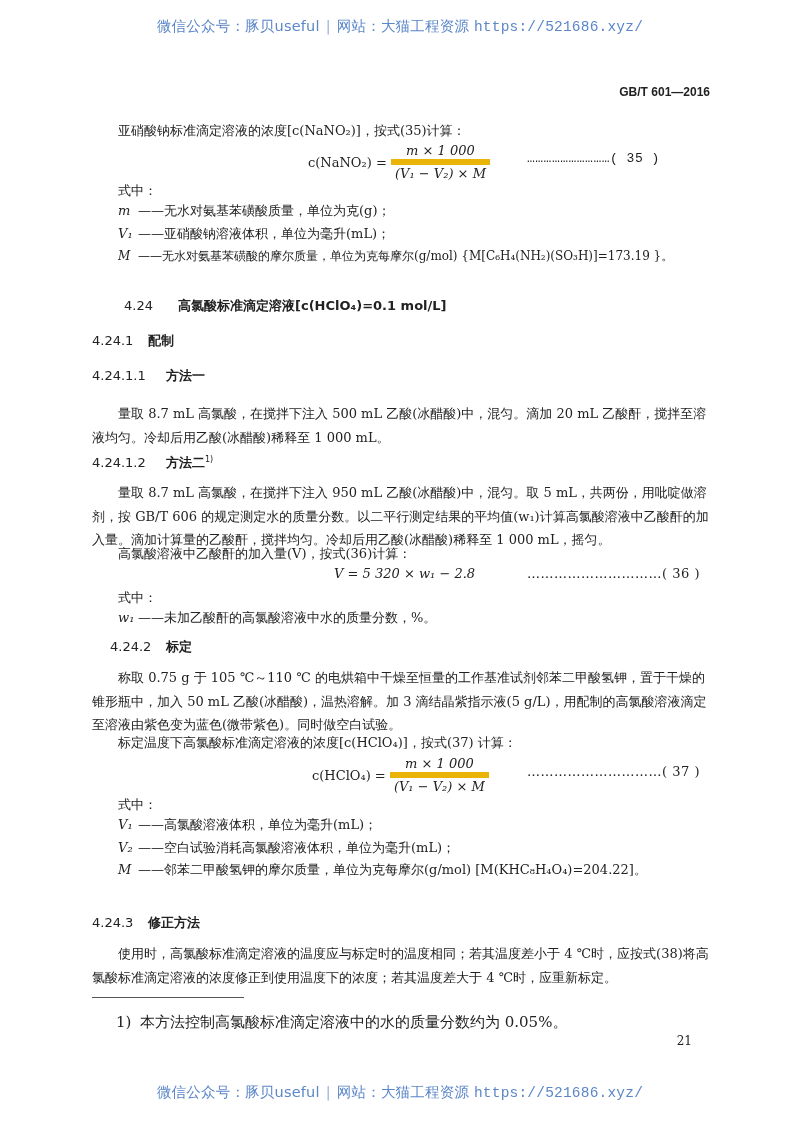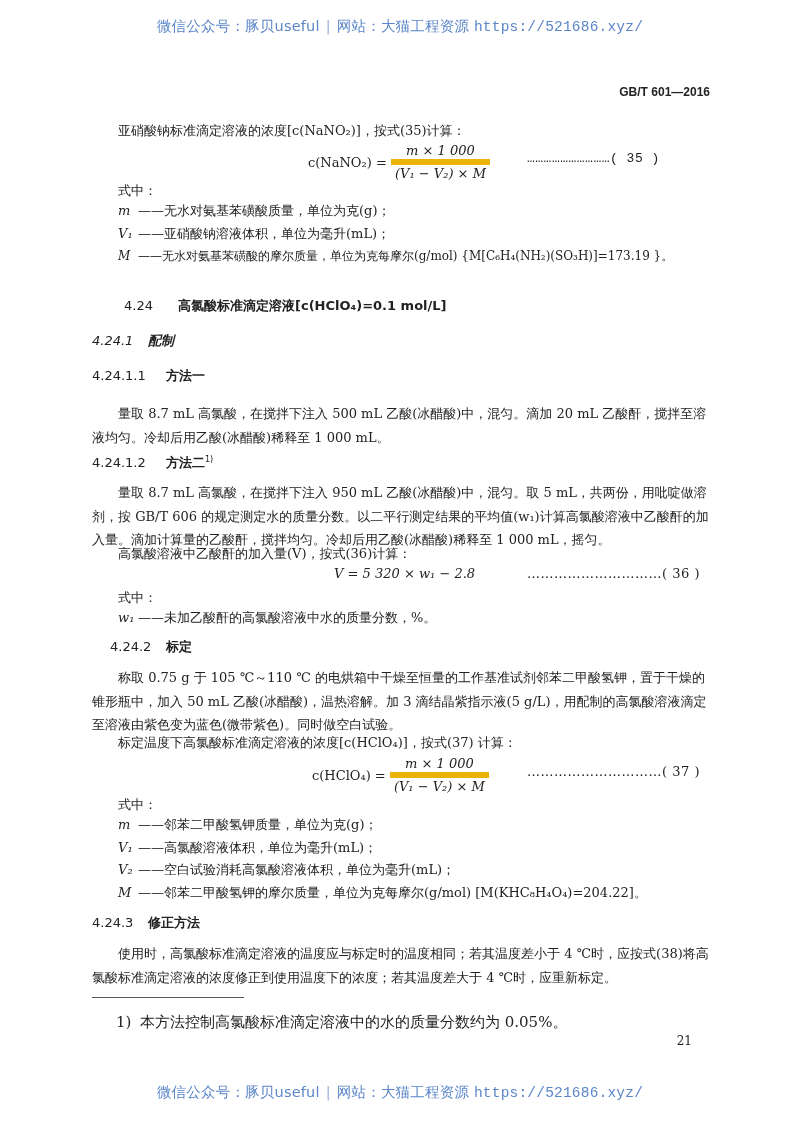--- a/index.html
+++ b/index.html
@@ -59,21 +59,21 @@
 <div class="abs defs p" style="left:118px; top:200px;">
   <span class="row"><span class="sym">m</span><span>——无水对氨基苯磺酸质量，单位为克(g)；</span></span>
   <span class="row"><span class="sym">V₁</span><span>——亚硝酸钠溶液体积，单位为毫升(mL)；</span></span>
   <span class="row" style="font-size:12px;"><span class="sym">M</span><span>——无水对氨基苯磺酸的摩尔质量，单位为克每摩尔(g/mol) {M[C₆H₄(NH₂)(SO₃H)]=173.19 }。</span></span>
 </div>
 
 <div class="abs h" style="left:92px; top:297px;margin-left:32px;">
   <span class="num">4.24</span><span>高氯酸标准滴定溶液[c(HClO₄)=0.1 mol/L]</span>
 </div>
 
-<div class="abs h" style="left:92px; top:332px;font-style:italic;">
+<div class="abs h" style="left:92px; top:332px;">
   <span class="num wide">4.24.1</span><span>配制</span>
 </div>
 
 <div class="abs h" style="left:92px; top:367px;">
   <span class="num xwide">4.24.1.1</span><span>方法一</span>
 </div>
 <div class="abs block" style="top:402px;">量取 8.7 mL 高氯酸，在搅拌下注入 500 mL 乙酸(冰醋酸)中，混匀。滴加 20 mL 乙酸酐，搅拌至溶液均匀。冷却后用乙酸(冰醋酸)稀释至 1 000 mL。</div>
 
 <div class="abs h" style="left:92px; top:454px;">
   <span class="num xwide">4.24.1.2</span><span>方法二</span><sup style="font-weight:normal;">1)</sup>
@@ -101,21 +101,20 @@
   <span class="frac">
     <span class="num-part it">m × 1 000</span>
     <span class="den-part it">(V₁ − V₂) × M</span>
   </span>
 </div>
 <div class="abs eqno" style="left:527px; top:764px;">
   <span>…………………………</span><span>( 37 )</span>
 </div>
 <div class="abs p" style="left:118px; top:795px;">式中：</div>
 <div class="abs defs p" style="left:118px; top:814px;">
-  <span class="row"><span class="sym">m</span><span>——邻苯二甲酸氢钾质量，单位为克(g)；</span></span>
   <span class="row"><span class="sym">V₁</span><span>——高氯酸溶液体积，单位为毫升(mL)；</span></span>
   <span class="row"><span class="sym">V₂</span><span>——空白试验消耗高氯酸溶液体积，单位为毫升(mL)；</span></span>
   <span class="row"><span class="sym">M</span><span>——邻苯二甲酸氢钾的摩尔质量，单位为克每摩尔(g/mol) [M(KHC₈H₄O₄)=204.22]。</span></span>
 </div>
 
 <div class="abs h" style="left:92px; top:914px;">
   <span class="num wide">4.24.3</span><span>修正方法</span>
 </div>
 <div class="abs block" style="top:942px;">使用时，高氯酸标准滴定溶液的温度应与标定时的温度相同；若其温度差小于 4 ℃时，应按式(38)将高氯酸标准滴定溶液的浓度修正到使用温度下的浓度；若其温度差大于 4 ℃时，应重新标定。</div>
 

